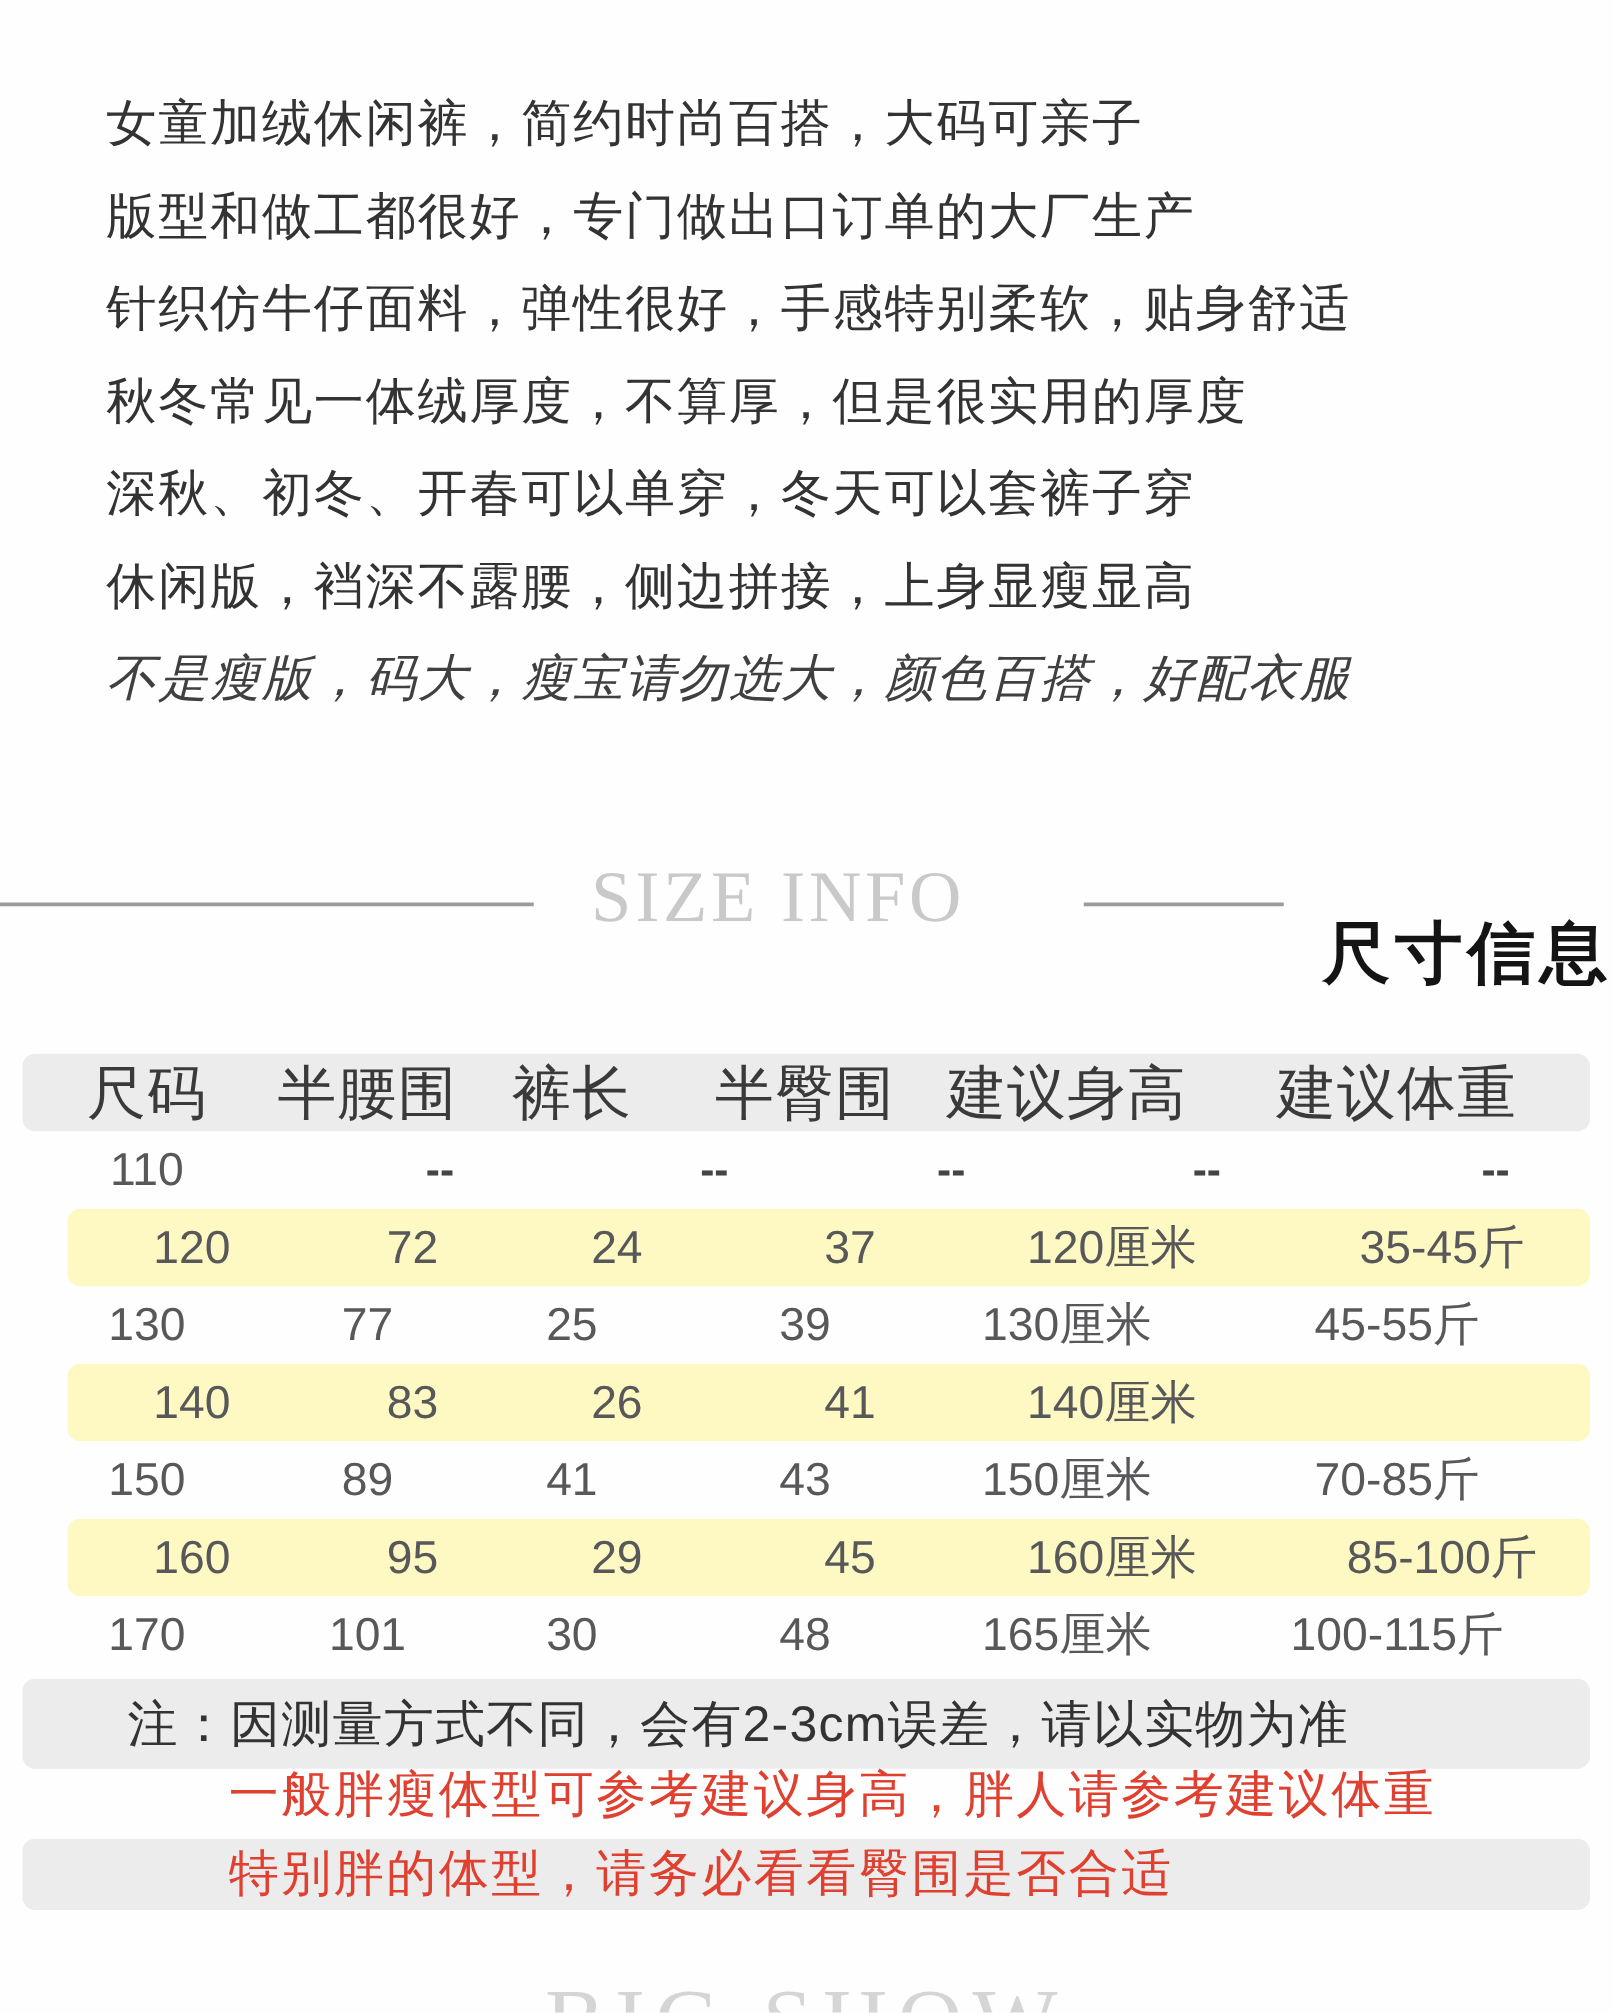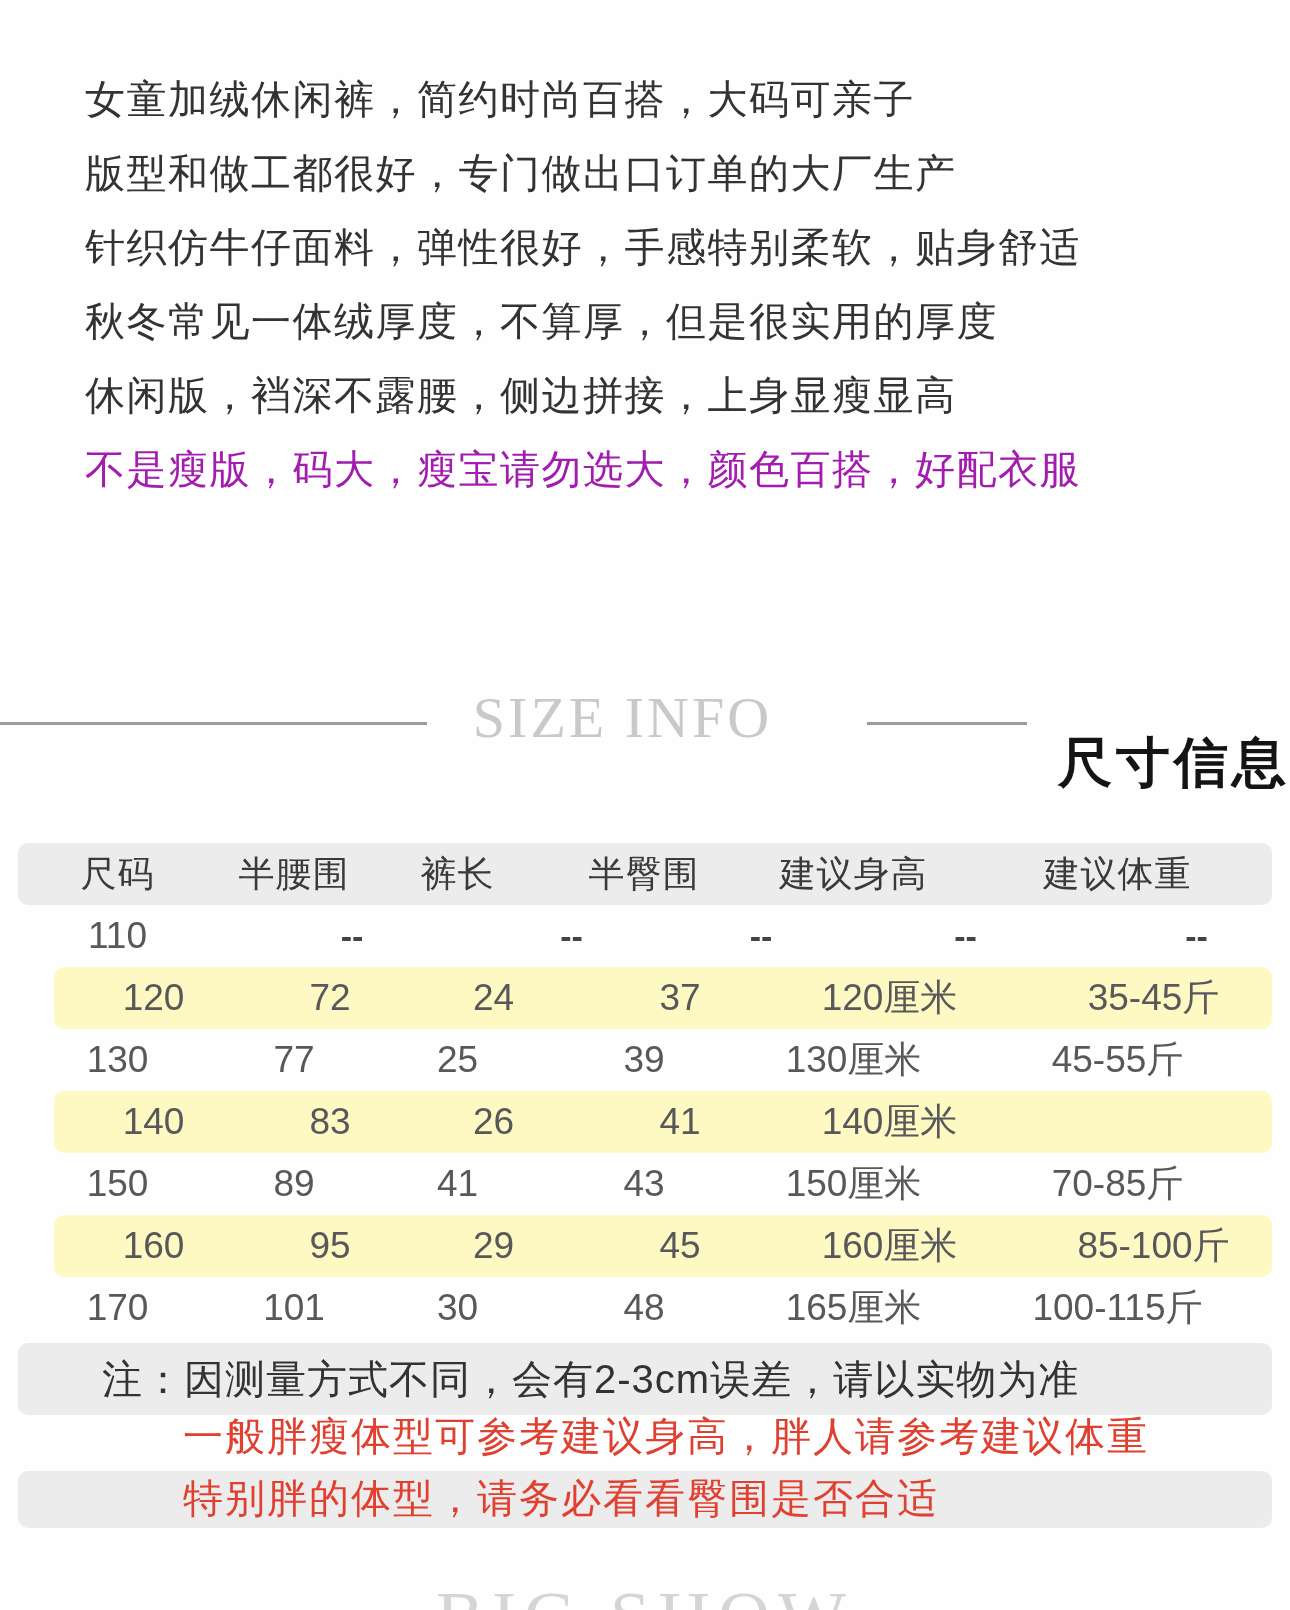--- a/index.html
+++ b/index.html
@@ -11,21 +11,21 @@
     font-family:"Liberation Sans","DejaVu Sans",sans-serif;
   }
   .serif { font-family:"Liberation Serif","DejaVu Serif",serif; }
 
   
   .desc-block { position:absolute; left:85px; top:62px; }
   .desc-line {
     font-size:40px; color:#333333; letter-spacing:1.5px;
     height:74px; line-height:74px; white-space:nowrap;
   }
-  .desc-line.red { color:#a21caf; }
+  .desc-line.red { color:#404040;font-style:italic; }
 
   
   .rule { position:absolute; top:722px; height:3px; background:#9b9b9b; }
   .rule-left  { left:0;     width:427px; }
   .rule-right { left:867px; width:160px; }
   .size-info-en {
     position:absolute; top:688px; left:0; width:1245px;
     text-align:center; font-size:58px; line-height:60px;
     color:#c9c9c9; letter-spacing:3px; font-weight:400; white-space:nowrap;
   }
@@ -37,21 +37,21 @@
 
   
   .size-table { position:absolute; left:18px; top:843px; width:1254px; }
   .t-row {
     display:grid;
     grid-template-columns:199px 154px 173px 200px 219px 309px;
     align-items:center; height:62px;
   }
   .t-row .cell { text-align:center; white-space:nowrap; }
   .t-header { background:#ececec; border-radius:10px; }
-  .t-header .cell { font-size:36px; color:#3a3a3a; letter-spacing:1px; }
+  .t-header .cell { font-size:47px; color:#3a3a3a; letter-spacing:1px; }
   .t-data .cell { font-size:37px; color:#58585b; }
   .t-gray { background:#fef9c3; border-radius:10px;margin-left:36px; }
   .t-data .cell.dash { color:#444; font-weight:700; font-size:34px; }
   .dash2 { transform:translateX(58px); }
   .dash3 { transform:translateX(114px); }
   .dash4 { transform:translateX(117px); }
   .dash5 { transform:translateX(112px); }
   .dash6 { transform:translateX(79px); }
   .t-note {
     margin-top:4px; height:72px; background:#ececec; border-radius:10px;
@@ -81,20 +81,21 @@
   }
 </style>
 </head>
 <body>
 
 <div class="desc-block">
   <div class="desc-line">女童加绒休闲裤，简约时尚百搭，大码可亲子</div>
   <div class="desc-line">版型和做工都很好，专门做出口订单的大厂生产</div>
   <div class="desc-line">针织仿牛仔面料，弹性很好，手感特别柔软，贴身舒适</div>
   <div class="desc-line">秋冬常见一体绒厚度，不算厚，但是很实用的厚度</div>
+  <div class="desc-line">深秋、初冬、开春可以单穿，冬天可以套裤子穿</div>
   <div class="desc-line">休闲版，裆深不露腰，侧边拼接，上身显瘦显高</div>
   <div class="desc-line red">不是瘦版，码大，瘦宝请勿选大，颜色百搭，好配衣服</div>
 </div>
 
 <div class="rule rule-left"></div>
 <div class="rule rule-right"></div>
 <div class="size-info-en serif">SIZE INFO</div>
 <div class="size-info-zh serif">尺寸信息</div>
 
 <div class="size-table">

